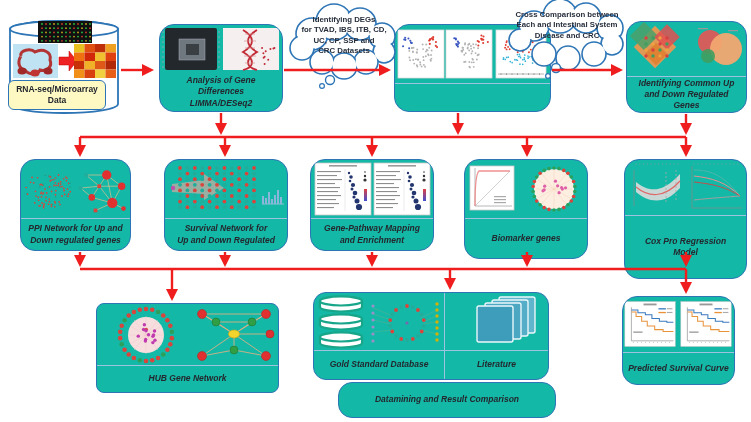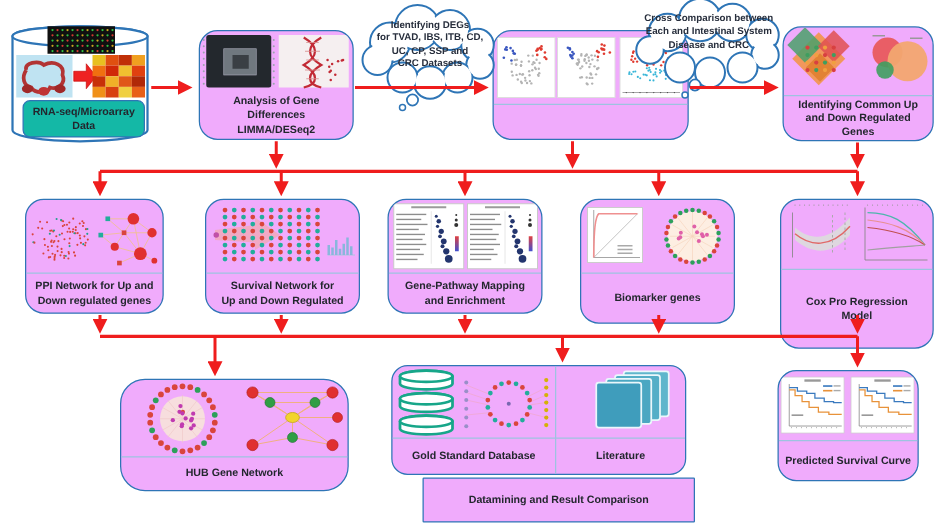--- a/index.html
+++ b/index.html
@@ -1,32 +1,32 @@
 <!DOCTYPE html>
 <html><head>
 <meta charset="utf-8">
 <style>
   html,body{margin:0;padding:0;background:#fff;}
   .stage{position:relative;width:751px;height:422px;background:#fff;overflow:hidden;
          font-family:"Liberation Sans",sans-serif;}
   .abs{position:absolute;}
-  .node{position:absolute;background:#f0abfc;border:1.7px solid #2e75b6;border-radius:15px;
-        box-sizing:border-box;display:flex;flex-direction:column;overflow:hidden;}
+  .node{position:absolute;background:#14b8a6;border:1.7px solid #2e75b6;border-radius:15px;
+        box-sizing:border-box;display:flex;flex-direction:column;overflow:hidden;font-style:italic;}
   .fig{flex:1;display:flex;align-items:center;justify-content:center;overflow:hidden;
        border-bottom:1px solid #9dc3e0;}
   .nodiv .fig{border-bottom:none;}
   .lbl{display:flex;align-items:center;justify-content:center;text-align:center;
        font-weight:700;font-size:8.5px;line-height:1.3;color:#23272e;
        white-space:pre-line;padding:1px 3px;}
   .cloud{position:absolute;}
   .cloudtxt{position:absolute;left:0;right:0;text-align:center;font-weight:700;
             font-size:7.8px;line-height:1.32;color:#272e3c;white-space:pre-line;}
   .arrows{position:absolute;left:0;top:0;z-index:9;pointer-events:none;}
-  .cyl-lbl{position:absolute;left:10px;top:60px;width:90px;height:26px;
-           background:#14b8a6;border:1.2px solid #2e75b6;border-radius:6px;}
+  .cyl-lbl{position:absolute;left:0;top:60px;width:90px;height:26px;
+           background:#fef9c3;border:1.2px solid #2e75b6;border-radius:6px;}
 </style>
 </head>
 <body>
 
 <div class="stage">
 
   <svg width="0" height="0" style="position:absolute">
     <defs>
       <linearGradient id="grb" x1="0" y1="0" x2="0" y2="1">
         <stop offset="0" stop-color="#e04040"></stop>
@@ -963,21 +963,21 @@
           <path d="M68,16 C86,18 100,22 114,36" fill="none" stroke="#e89090" stroke-width="1"></path>
           <path d="M68,22 C88,24 102,28 114,36" fill="none" stroke="#c05050" stroke-width="1"></path>
           <path d="M68,40 C86,38 102,37 114,36" fill="none" stroke="#a0a0a0" stroke-width="1"></path>
         </g>
       </svg>
     </div>
     <div class="lbl" style="flex:1">Cox Pro Regression
 Model</div>
   </div>
 
-  <div class="node" style="left:96px;top:303px;width:183px;height:90px;border-radius:20px">
+  <div class="node" style="left:96px;top:303px;width:183px;height:90px;border-radius:8px">
     <div class="fig" style="flex:0 0 61px">
       <svg width="179" height="61" viewBox="0 0 179 61">
         <g>
           <circle cx="48" cy="31" r="18" fill="#f7dede"></circle>
           <g stroke="#efc7c7" stroke-width="0.5">
             <line x1="32" y1="22" x2="64" y2="40"></line>
               <line x1="64" y1="22" x2="32" y2="40"></line>
             <line x1="48" y1="12" x2="48" y2="50"></line>
               <line x1="30" y1="31" x2="66" y2="31"></line>
             <line x1="36" y1="16" x2="60" y2="46"></line>
@@ -1126,21 +1126,21 @@
           <rect x="45" y="6" width="36" height="36" rx="2" fill="#54aec7" stroke="#eaf7fb" stroke-width="1.4"></rect>
           <rect x="38" y="9" width="36" height="36" rx="2" fill="#4ba7c2" stroke="#eaf7fb" stroke-width="1.4"></rect>
           <rect x="30" y="12" width="36" height="36" rx="2" fill="#3f9dbc" stroke="#eaf7fb" stroke-width="1.4"></rect>
         </g>
       </svg>
     </div>
     <div class="lbl" style="width:131px;height:28px;border-right:1px solid #9dc3e0;box-sizing:border-box">Gold Standard Database</div>
     <div class="lbl" style="width:103px;height:28px;box-sizing:border-box">Literature</div>
   </div>
 
-  <div class="node nodiv" style="left:338px;top:382px;width:218px;height:36px;border-radius:1px">
+  <div class="node nodiv" style="left:338px;top:382px;width:218px;height:36px;border-radius:14px">
     <div class="lbl" style="flex:1">Datamining and Result Comparison</div>
   </div>
 
   <div class="node" style="left:622px;top:296px;width:113px;height:89px">
     <div class="fig" style="flex:0 0 55px">
       <svg width="119" height="55" viewBox="0 0 119 55">
         <use href="#kmP" x="2" y="3"></use>
         <use href="#kmP" x="62" y="3"></use>
       </svg>
     </div>

